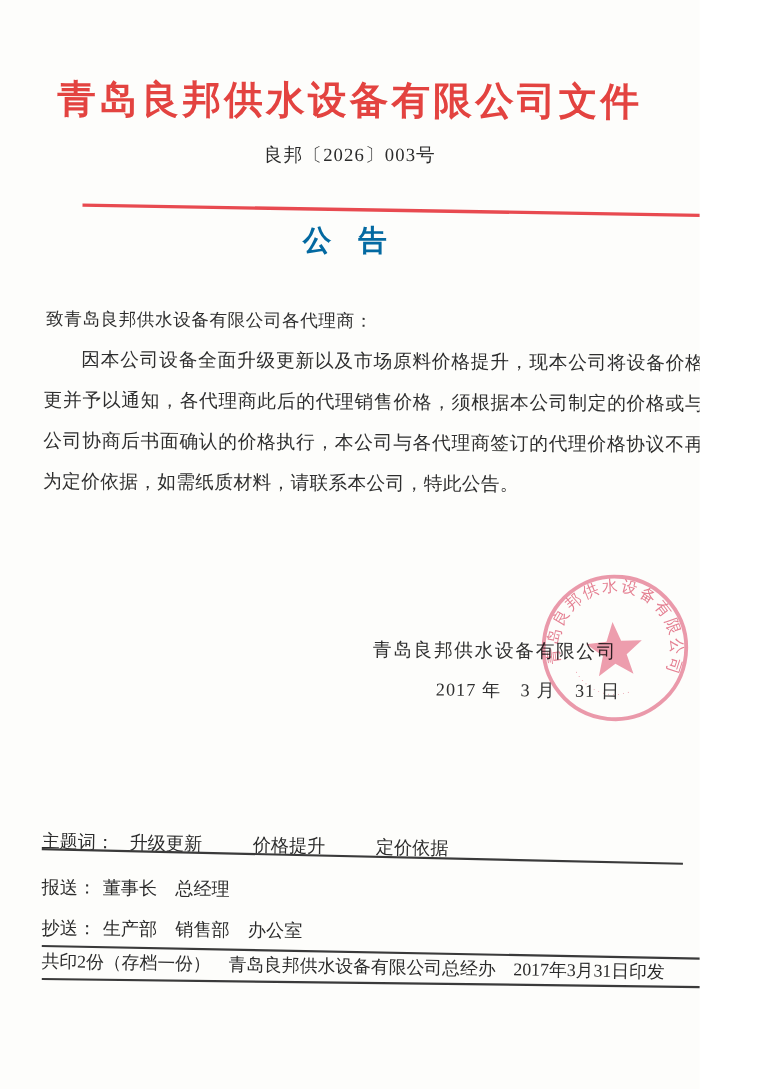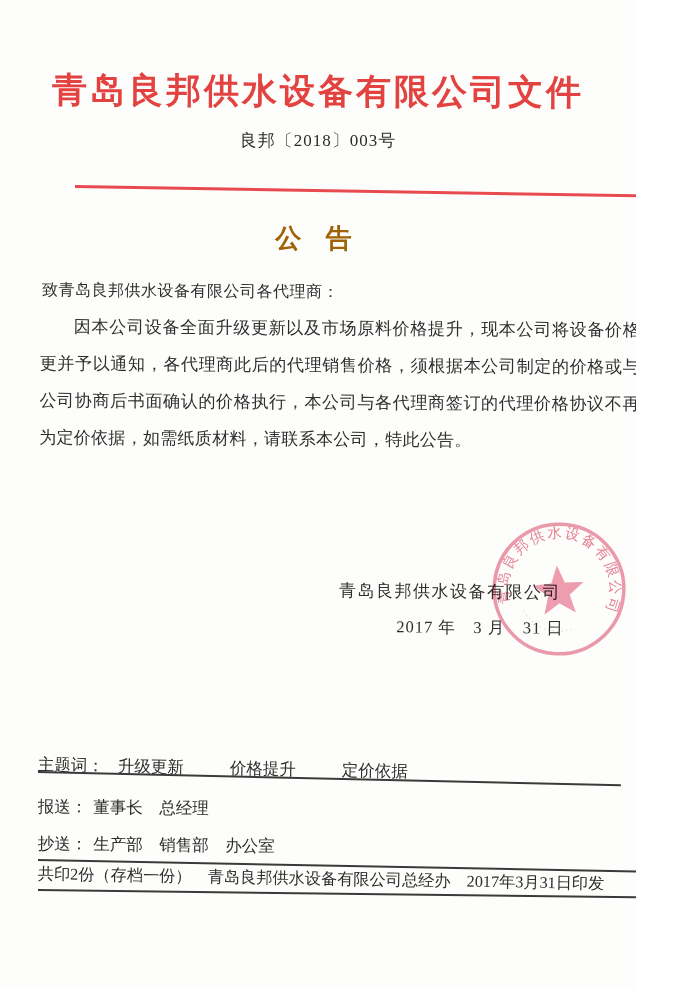--- a/index.html
+++ b/index.html
@@ -17,21 +17,21 @@
   .doc-number{
     position:absolute; top:129px; left:0; width:100%; text-align:center;
     font-size:17px; letter-spacing:1px; color:#2b2b2b;
   }
   .red-divider{
     position:absolute; top:185px; left:75px; width:565px; height:2.6px;
     background:#e84a50; transform:rotate(0.95deg); transform-origin:left center;
   }
   .notice-title{
     position:absolute; top:201px; left:0; width:100%; text-align:center;
-    font-size:26px; font-weight:600; letter-spacing:9px; color:#a16207;margin-top:20px;
+    font-size:26px; font-weight:600; letter-spacing:9px; color:#0369a1;
   }
   .salutation{
     position:absolute; top:280px; left:42px; font-size:16px;
     transform:rotate(0.4deg); transform-origin:left top; letter-spacing:0.5px;
   }
   .body-text{
     position:absolute; top:308px; left:40px; width:618px;
     font-size:17px; line-height:37px; text-align:justify; text-indent:2em;
     transform:rotate(0.35deg); transform-origin:left top; letter-spacing:0.3px;
   }
@@ -67,21 +67,21 @@
   .rule-top{ top:859px; width:608px; transform:rotate(1.1deg); }
   .rule-bottom{ top:889px; width:610px; transform:rotate(0.7deg); }
 </style>
 </head>
 <body>
 
 <div class="page">
 
   <div class="org-title">青岛良邦供水设备有限公司文件</div>
 
-  <div class="doc-number">良邦〔2018〕003号</div>
+  <div class="doc-number">良邦〔2026〕003号</div>
 
   <div class="red-divider"></div>
 
   <div class="notice-title">公  告</div>
 
   <div class="salutation">致青岛良邦供水设备有限公司各代理商：</div>
 
   <div class="body-text">因本公司设备全面升级更新以及市场原料价格提升，现本公司将设备价格变更并予以通知，各代理商此后的代理销售价格，须根据本公司制定的价格或与本公司协商后书面确认的价格执行，本公司与各代理商签订的代理价格协议不再作为定价依据，如需纸质材料，请联系本公司，特此公告。</div>
 
   <div class="sig-company">青岛良邦供水设备有限公司</div>

